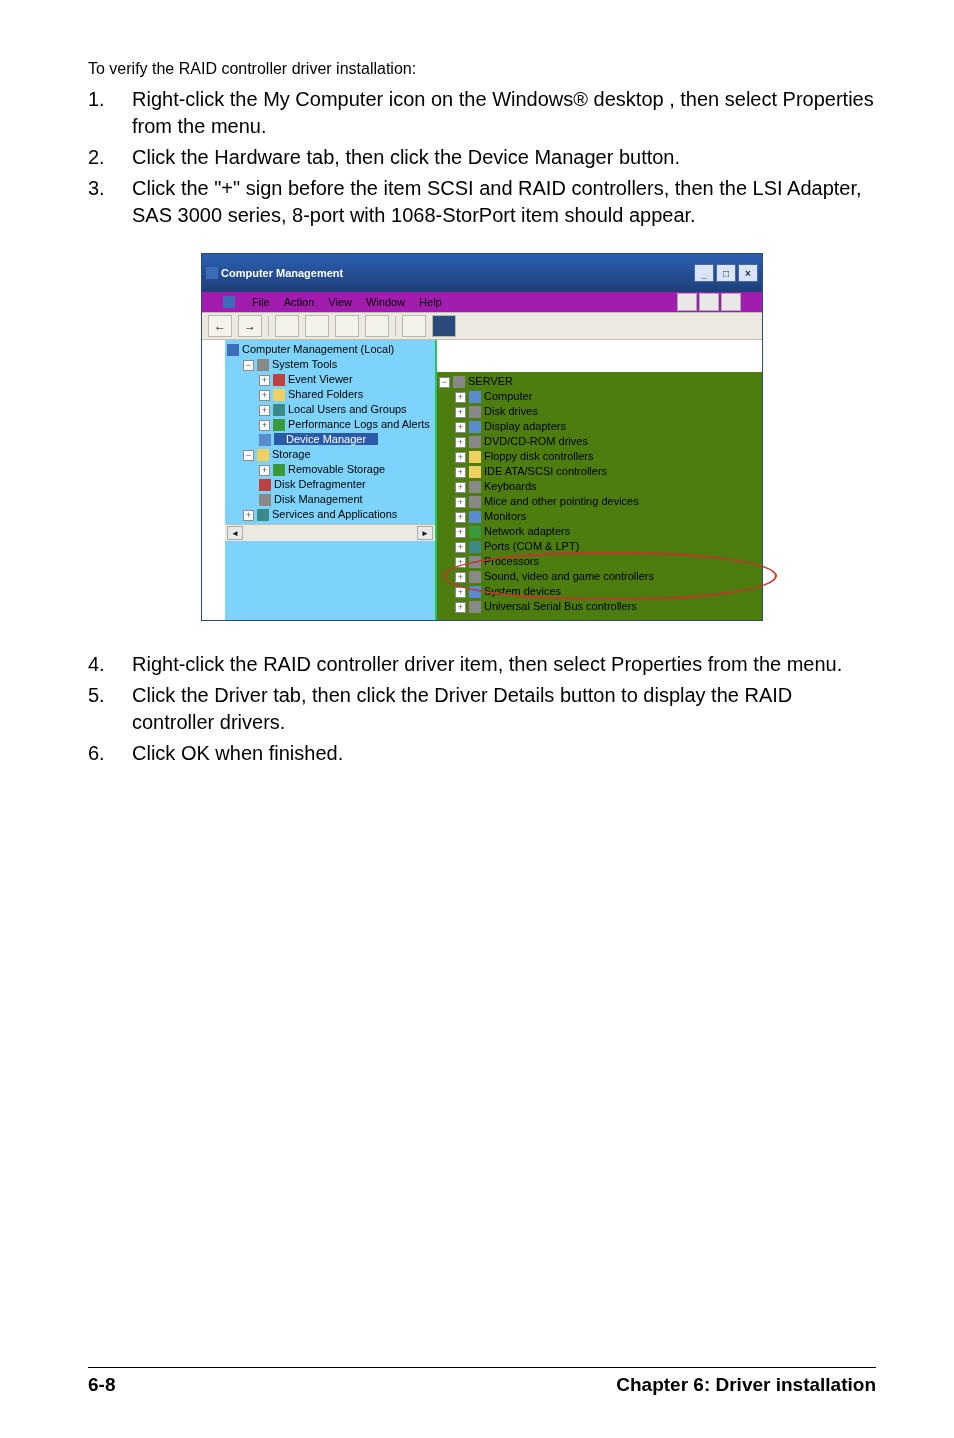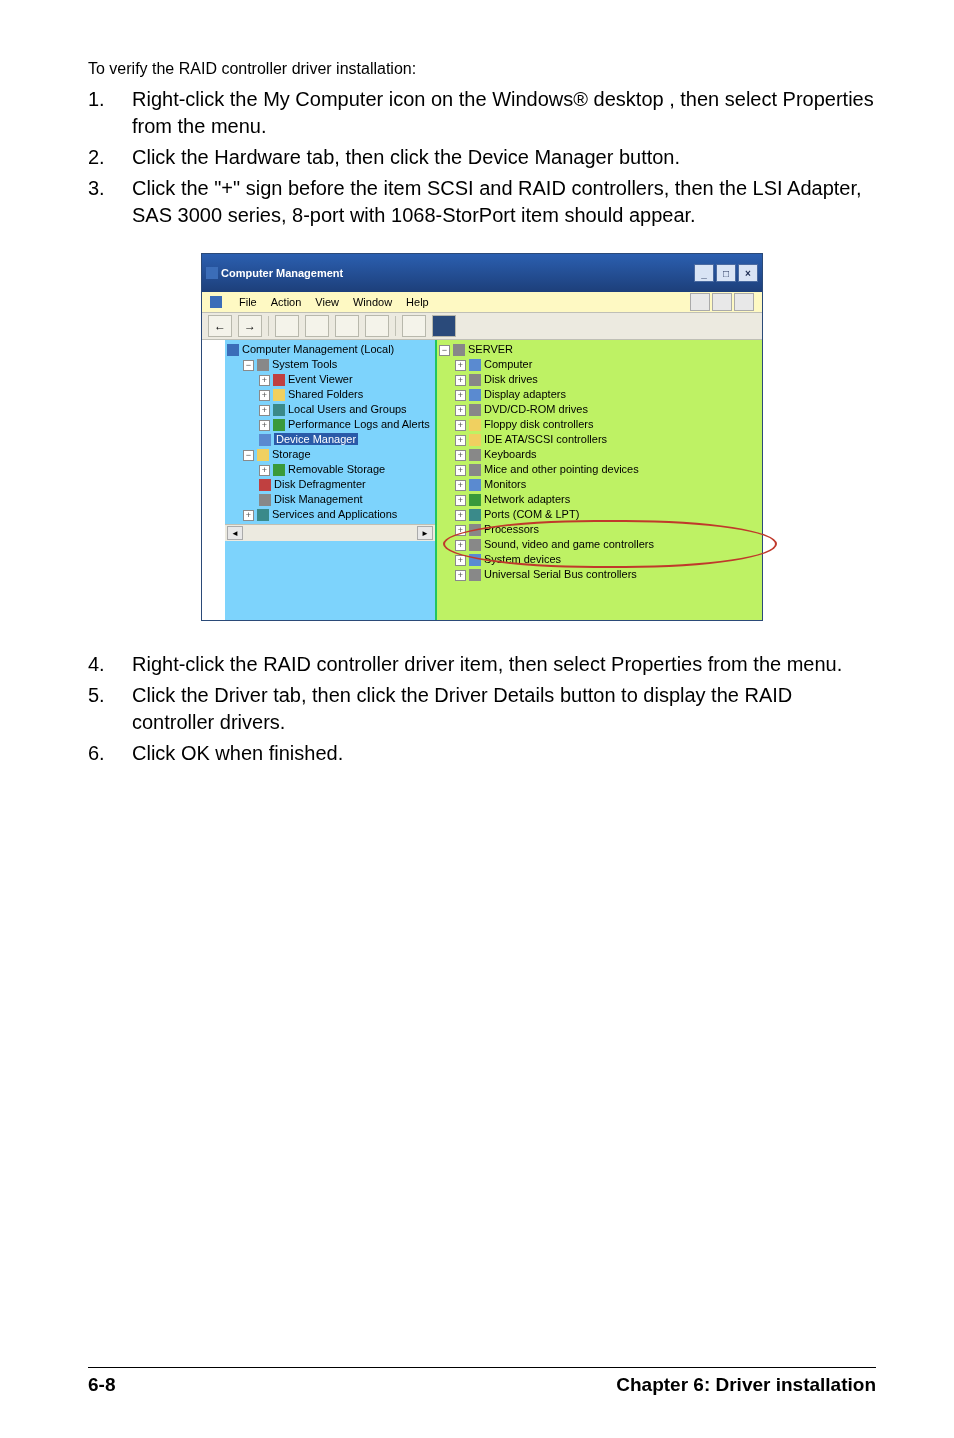--- a/index.html
+++ b/index.html
@@ -59,53 +59,53 @@
     padding:0 4px;
     font-weight:bold;
   }
   .titlebar .spacer{flex:1}
   .titlebtns{display:flex;gap:2px}
   .titlebtn{
     width:18px;height:16px;background:#d9e4f5;border:1px solid #4a6aa0;
     display:flex;align-items:center;justify-content:center;font-size:10px;color:#1a2a50;
   }
   .menubar{
-    background:#fef9c3;border-bottom:1px solid #bfbfb6;height:20px;
-    display:flex;align-items:center;gap:14px;padding:0 8px;color:#000;
+    background:#a21caf;border-bottom:1px solid #bfbfb6;height:20px;
+    display:flex;align-items:center;gap:14px;padding:0 21px;color:#000;
   }
   .menubar .tail{margin-left:auto;display:flex;gap:2px}
   .wbtn{width:18px;height:16px;background:#e8e8e8;border:1px solid #aaa;}
   .toolbar{
     background:#eceae0;border-bottom:1px solid #bfbfb6;height:26px;
     display:flex;align-items:center;gap:6px;padding:0 6px;
   }
   .tb{
     width:22px;height:20px;border:1px solid #b8b8ac;background:#f4f3ea;
     display:flex;align-items:center;justify-content:center;font-size:12px;
   }
   .tb.sep{width:1px;border:none;background:#c0c0b4;padding:0}
   .body2{display:flex;height:280px;background:#fff;}
   .leftpane{
     width:210px;border-right:2px solid #22c55e;overflow:hidden;
     background:#7dd3fc;color:#000;margin-left:23px;
   }
-  .rightpane{flex:1;background:#bef264;color:#000;position:relative;}
+  .rightpane{flex:1;background:#4d7c0f;color:#000;position:relative;margin-top:32px;}
   ul.tree{list-style:none;margin:0;padding:2px 2px 2px 2px;}
   ul.tree ul{list-style:none;margin:0;padding-left:16px;}
   ul.tree li{white-space:nowrap;line-height:15px;}
   .sq{display:inline-block;width:9px;height:9px;border:1px solid #8a8a8a;text-align:center;line-height:8px;font-size:9px;margin-right:3px;vertical-align:middle;color:#555;background:#fff;}
   .ic{display:inline-block;width:12px;height:12px;margin-right:3px;vertical-align:middle;}
   .f-blue{background:#3b6db8;}
   .f-yellow{background:#f0d060;}
   .f-green{background:#3a9a3a;}
   .f-red{background:#c04040;}
   .f-gray{background:#888;}
   .f-teal{background:#3a8a8a;}
   .f-mon{background:#5a8ad0;}
-  .sel{background:#2a5aa8;color:#fff;padding:0 2px;}
+  .sel{background:#2a5aa8;color:#fff;padding:0 12px;}
   .hl{background:#2a5aa8;color:#fff;padding:0 2px;}
   .circ{
     position:absolute;border:2px solid #c0392b;border-radius:50%/55%;
     pointer-events:none;
   }
   .scroll-left{
     height:16px;background:#eceae0;border-top:1px solid #c0c0b4;
     display:flex;align-items:center;padding:0 2px;gap:4px;
   }
   .sbbtn{width:14px;height:12px;background:#e8e8e8;border:1px solid #aaa;font-size:8px;display:flex;align-items:center;justify-content:center;}

